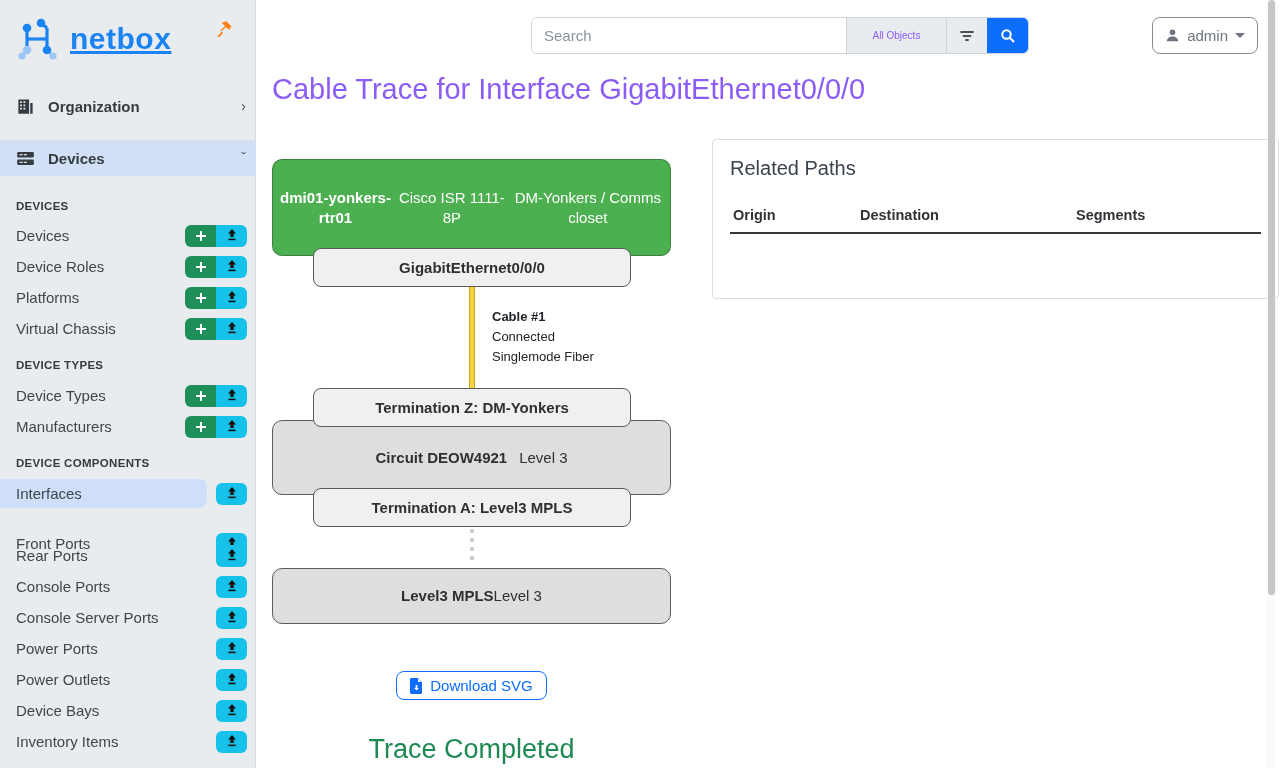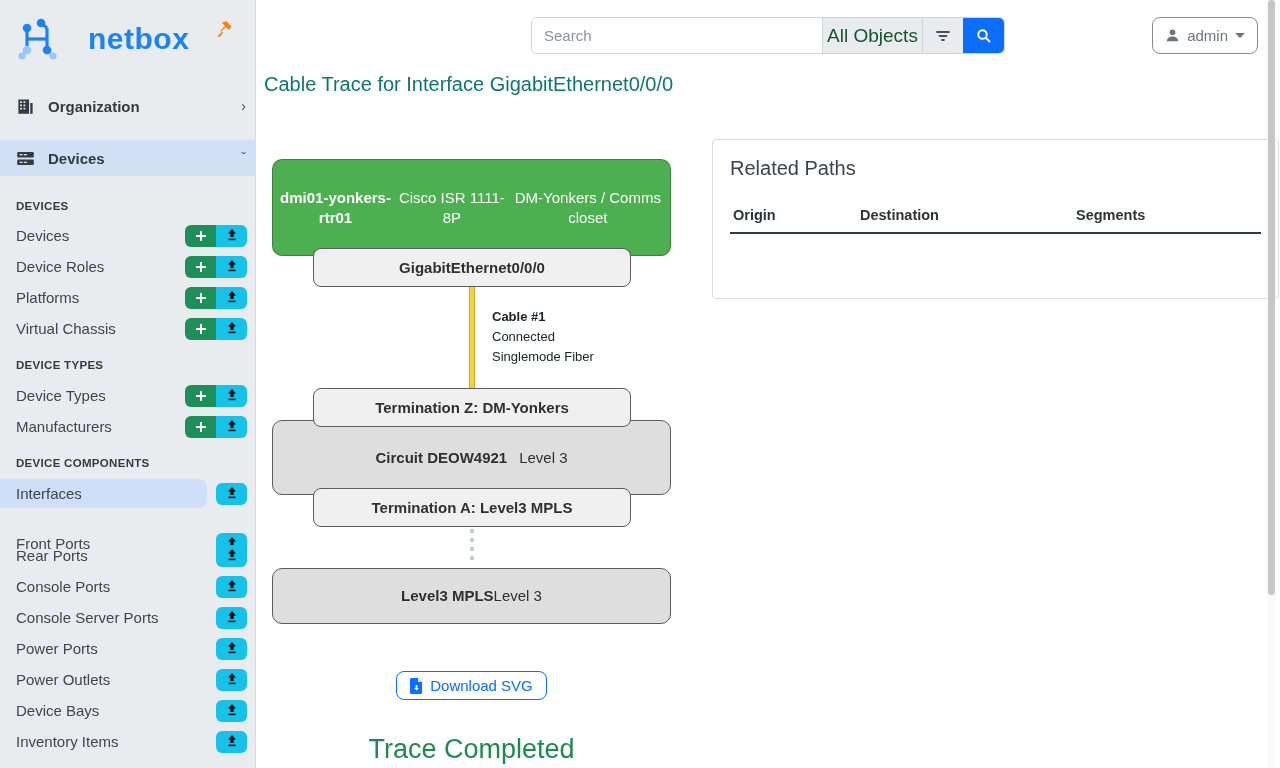--- a/index.html
+++ b/index.html
@@ -4,21 +4,21 @@
 <style>
   * { box-sizing: border-box; margin: 0; padding: 0; }
   html,body { width:1280px; height:768px; overflow:hidden; background:#fff;
               font-family:"Liberation Sans", sans-serif; color:#343b41; }
 
   
   .sidebar { position:absolute; left:0; top:0; width:256px; height:768px;
              background:#e9ecef; border-right:1px solid #d7dbdf; }
   .logo-row { position:absolute; left:16px; top:12px; width:224px; height:54px;
               display:flex; align-items:center; cursor:pointer; }
-  .wordmark { font-size:30px; font-weight:600; color:#1b83f2; letter-spacing:.5px; margin-left:28px; }
+  .wordmark { font-size:30px; font-weight:600; color:#1b83f2; letter-spacing:.5px; margin-left:10px;text-decoration:underline; }
   .pin { position:absolute; right:22px; top:20px; }
 
   .nav-row { position:absolute; left:0; width:256px; height:36px; display:flex;
              align-items:center; padding:0 10px 0 16px; gap:13px; cursor:pointer; }
   .nav-row .lbl { font-size:15px; font-weight:700; color:#343b41; }
   .nav-row.active { background:#d2e0f6; }
   .chev { margin-left:auto; color:#495057; font-size:14px; }
 
   .sec-title { position:absolute; left:16px; font-size:11.5px; font-weight:700;
                color:#343b41; letter-spacing:.3px; }
@@ -37,33 +37,33 @@
 
   
   .main { position:absolute; left:256px; top:0; width:1024px; height:768px; background:#fff; }
 
   .search-group { position:absolute; left:275px; top:17px; height:37px; display:flex;
                   border:1px solid #ced4da; border-radius:6px; overflow:hidden; background:#fff; }
   .search-input { width:290px; border:none; outline:none; padding:0 12px; font-size:15px;
                   font-family:"Liberation Sans", sans-serif; color:#212529; }
   .search-input::placeholder { color:#8a939c; }
   .scope { width:100px; background:#e9ecef; border-left:1px solid #ced4da; display:flex;
-           align-items:center; justify-content:center; font-size:19px; color:#14532d; cursor:pointer; }
+           align-items:center; justify-content:center; font-size:10px; color:#8b5cf6; cursor:pointer;margin-left:24px; }
   .filter-btn { width:41px; background:#e9ecef; border:none; border-left:1px solid #ced4da;
            display:flex; align-items:center; justify-content:center; cursor:pointer; }
   .go-btn { width:41px; background:#0d6efd; border:none; display:flex; align-items:center;
            justify-content:center; cursor:pointer; }
 
   .user-btn { position:absolute; right:22px; top:17px; height:37px; padding:0 12px;
            background:#fff; border:1px solid #848c93; border-radius:8px; display:flex;
            align-items:center; gap:7px; font-size:15px; color:#6c757d; cursor:pointer; }
   .caret { width:0; height:0; border-left:5px solid transparent; border-right:5px solid transparent;
            border-top:5px solid #6c757d; }
 
-  .page-title { position:absolute; left:8px; top:73px; font-size:20px; font-weight:400; color:#0f766e; }
+  .page-title { position:absolute; left:16px; top:73px; font-size:29px; font-weight:400; color:#8b5cf6; }
 
   
   .box { position:absolute; display:flex; flex-direction:row; align-items:center;
          justify-content:center; text-align:center; font-size:15px; line-height:20px; cursor:pointer; }
   .device-box { left:16px; top:159px; width:399px; height:97px; background:#4caf50;
          border:1px solid rgba(0,0,0,.25); border-radius:10px; color:#fff; z-index:1; }
   .iface-box, .term-box { left:57px; width:318px; height:39px; background:#f0f0f0;
          border:1px solid #5c5c5c; border-radius:8px; color:#303030; font-weight:700; z-index:3;text-align:right; }
   .iface-box { top:248px; }
   .term-z { top:388px; }

